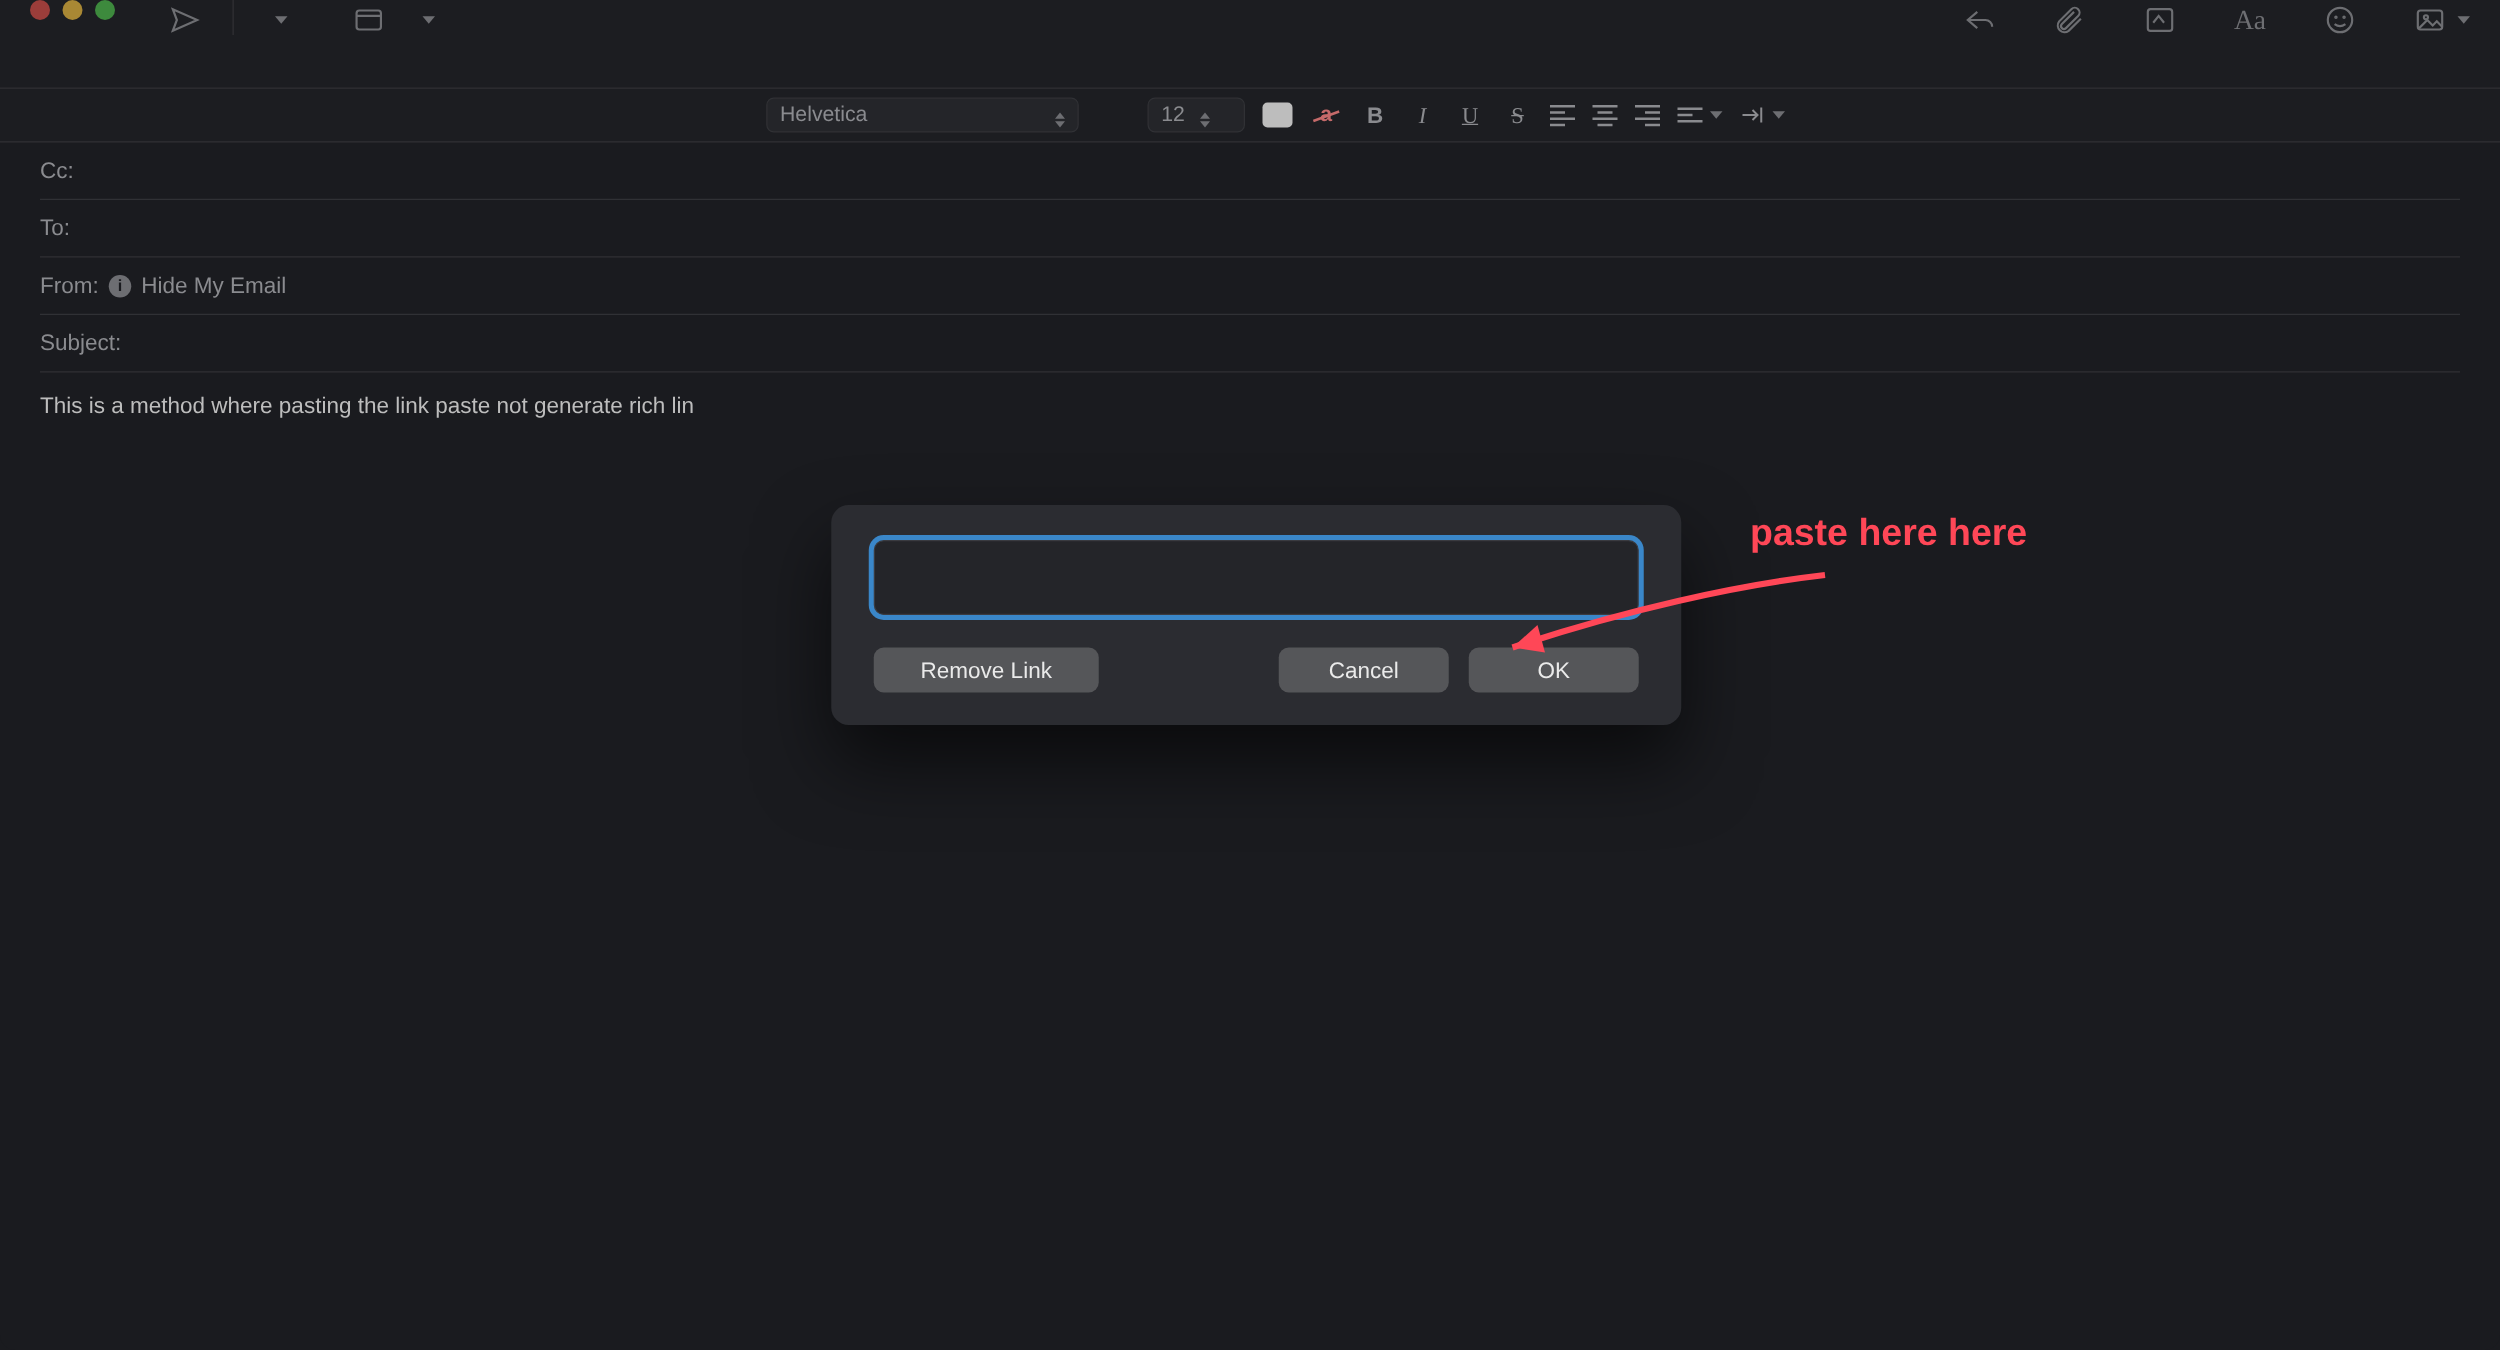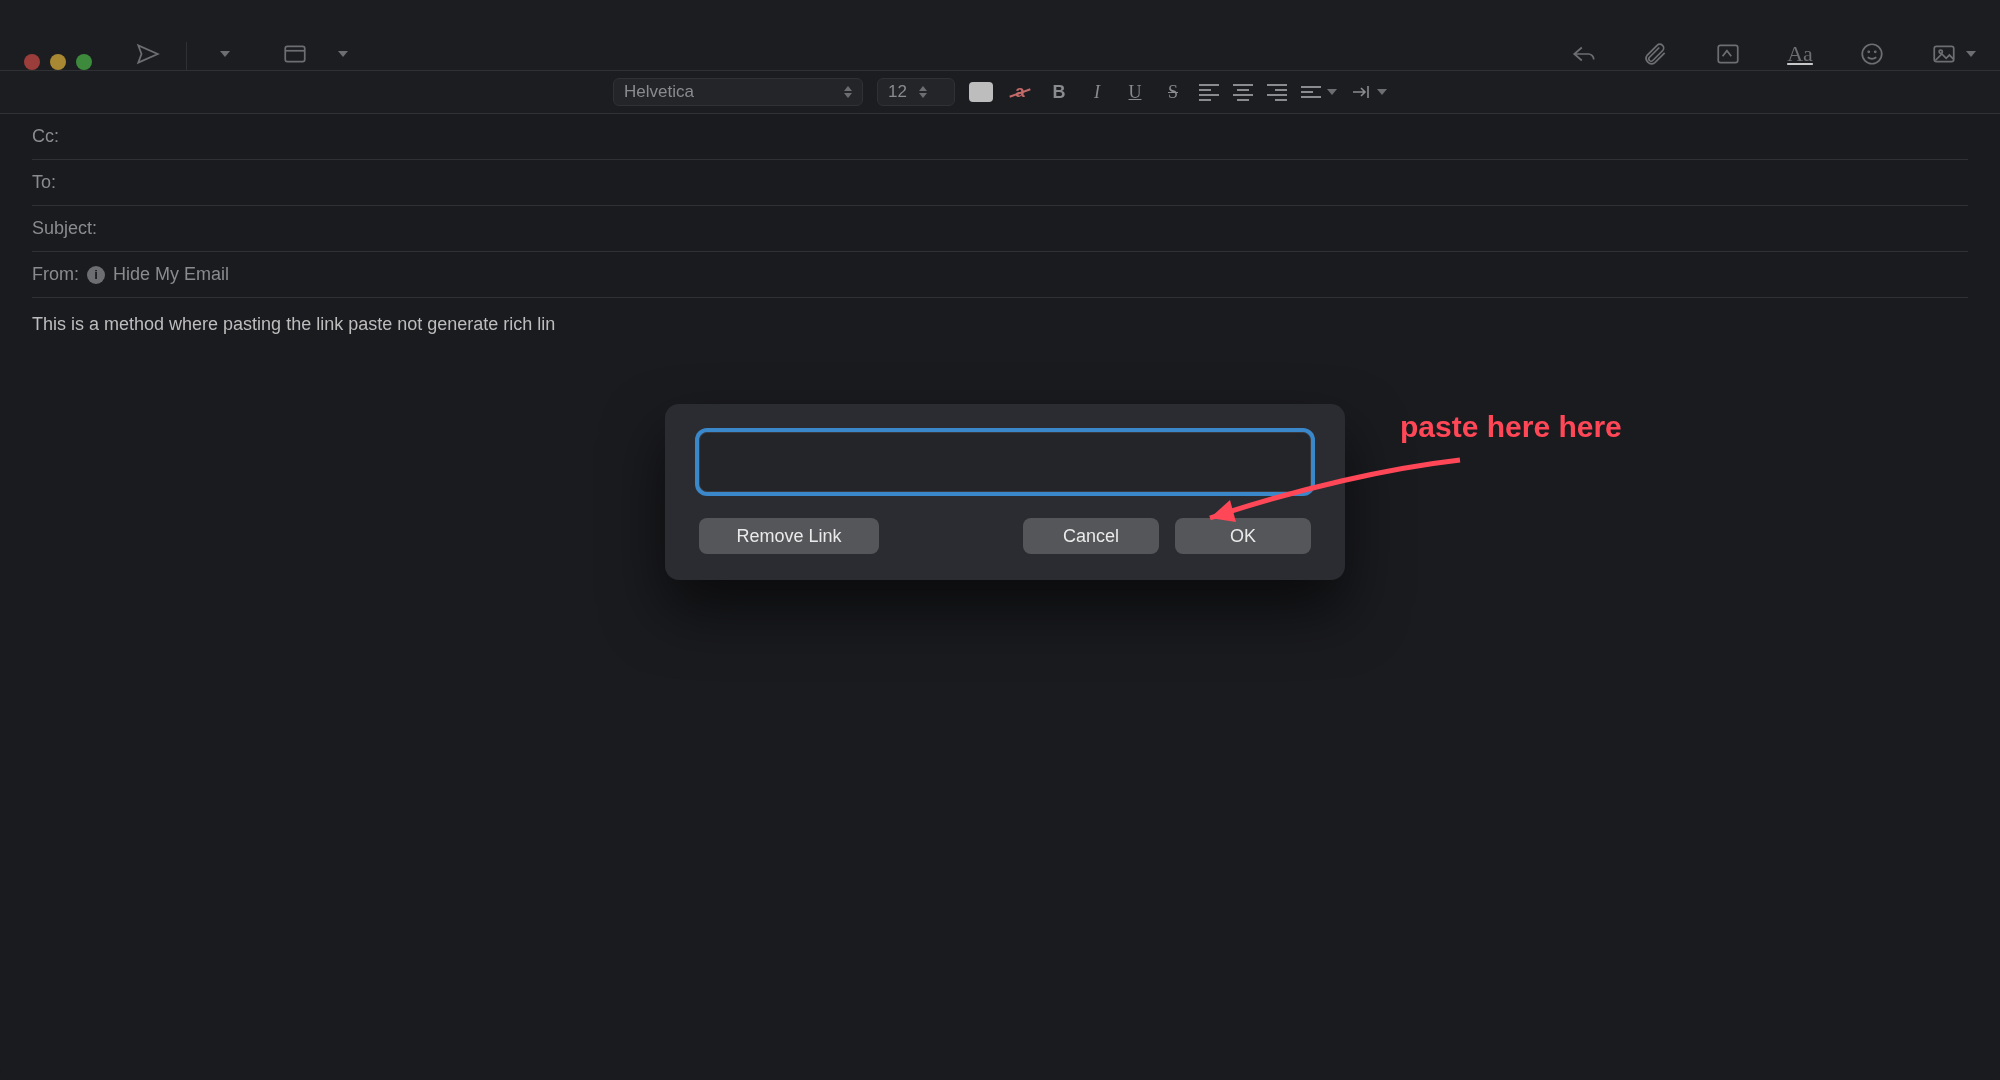--- a/index.html
+++ b/index.html
@@ -29,25 +29,24 @@
     position: relative;
     width: 100%; height: 100%;
     border-radius: 12px;
     background: var(--bg);
   }
 
   
   .titlebar {
     height: 70px;
     display: flex;
-    align-items: flex-end;
+    align-items: flex-start;
     padding: 0 24px;
     gap: 16px;
     background: var(--toolbar-bg);
-    text-decoration: underline;
   }
   .traffic-lights { display: flex; gap: 10px; margin-right: 24px; }
   .dot { width: 16px; height: 16px; border-radius: 50%; }
   .dot.red    { background: #9b3d3a; }
   .dot.yellow { background: #a98834; }
   .dot.green  { background: #3d8a3d; }
 
   .tb-icon {
     width: 32px; height: 32px;
     display: flex; align-items: center; justify-content: center;
@@ -76,26 +75,27 @@
     align-items: center;
     justify-content: center;
     gap: 14px;
     background: var(--toolbar-bg);
     border-top: 1px solid var(--divider);
     border-bottom: 1px solid var(--divider);
     font-size: 17px;
     color: var(--text-dim);
   }
   .fb-combo {
-    display: flex; align-items: center; gap: 8px;
+    display: flex; align-items: flex-end; gap: 8px;
     background: var(--field-bg);
     border: 1px solid var(--divider);
     border-radius: 6px;
     padding: 3px 10px;
     height: 28px;
+    margin-left: 41px;
   }
   .fb-combo .stepper {
     display: flex; flex-direction: column; gap: 2px; margin-left: 4px;
   }
   .stepper .tri {
     width: 0; height: 0;
     border-left: 4px solid transparent;
     border-right: 4px solid transparent;
   }
   .stepper .up   { border-bottom: 5px solid var(--text-dim2); }
@@ -365,28 +365,28 @@
   </div>
 
   <div class="headers">
     <div class="header-row">
       <span class="label">Cc:</span>
     </div>
     <div class="header-row">
       <span class="label">To:</span>
     </div>
     <div class="header-row">
-      <span class="label">Subject:</span>
-    </div>
-    <div class="header-row">
       <span class="label">From:</span>
       <div class="from-pill">
         <span class="info-circle">i</span>
         <span>Hide My Email</span>
       </div>
+    </div>
+    <div class="header-row">
+      <span class="label">Subject:</span>
     </div>
   </div>
 
   <div class="body-area">
     <span>This is a method where pasting the link paste not generate rich lin</span>
   </div>
 
   <div class="dialog">
     <input class="url-input" type="text" value="" style="">
     <div class="buttons">

